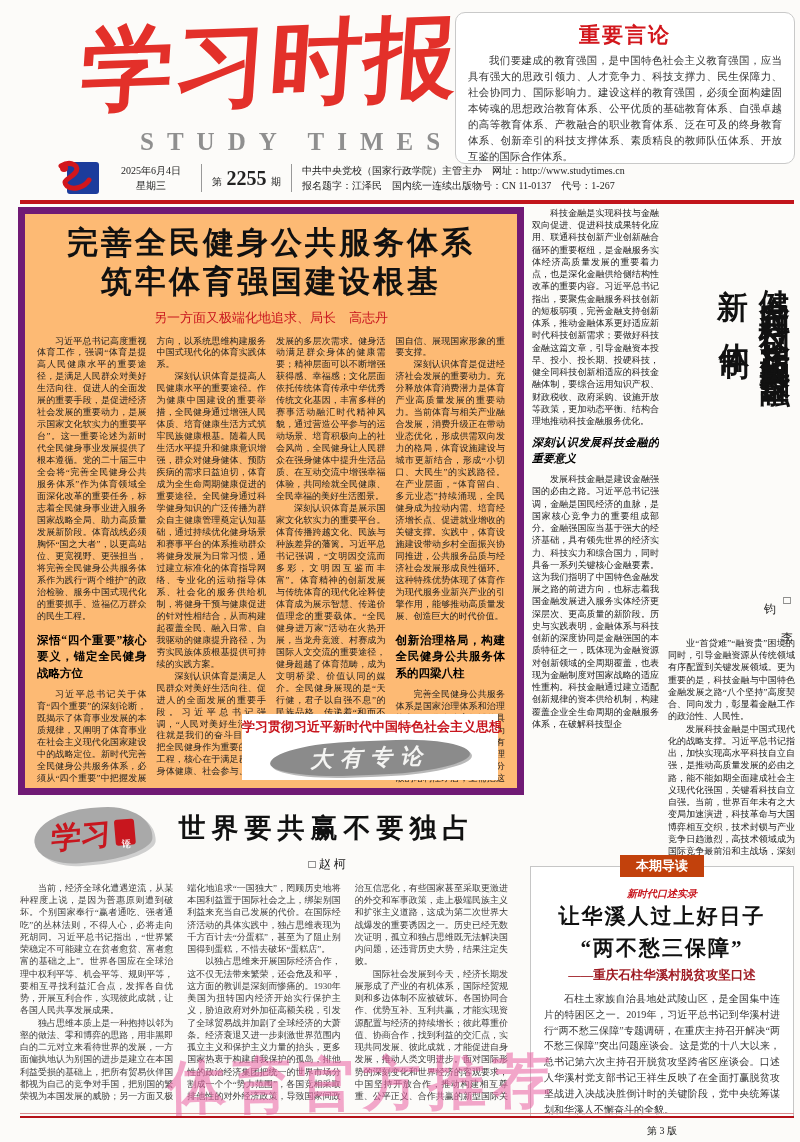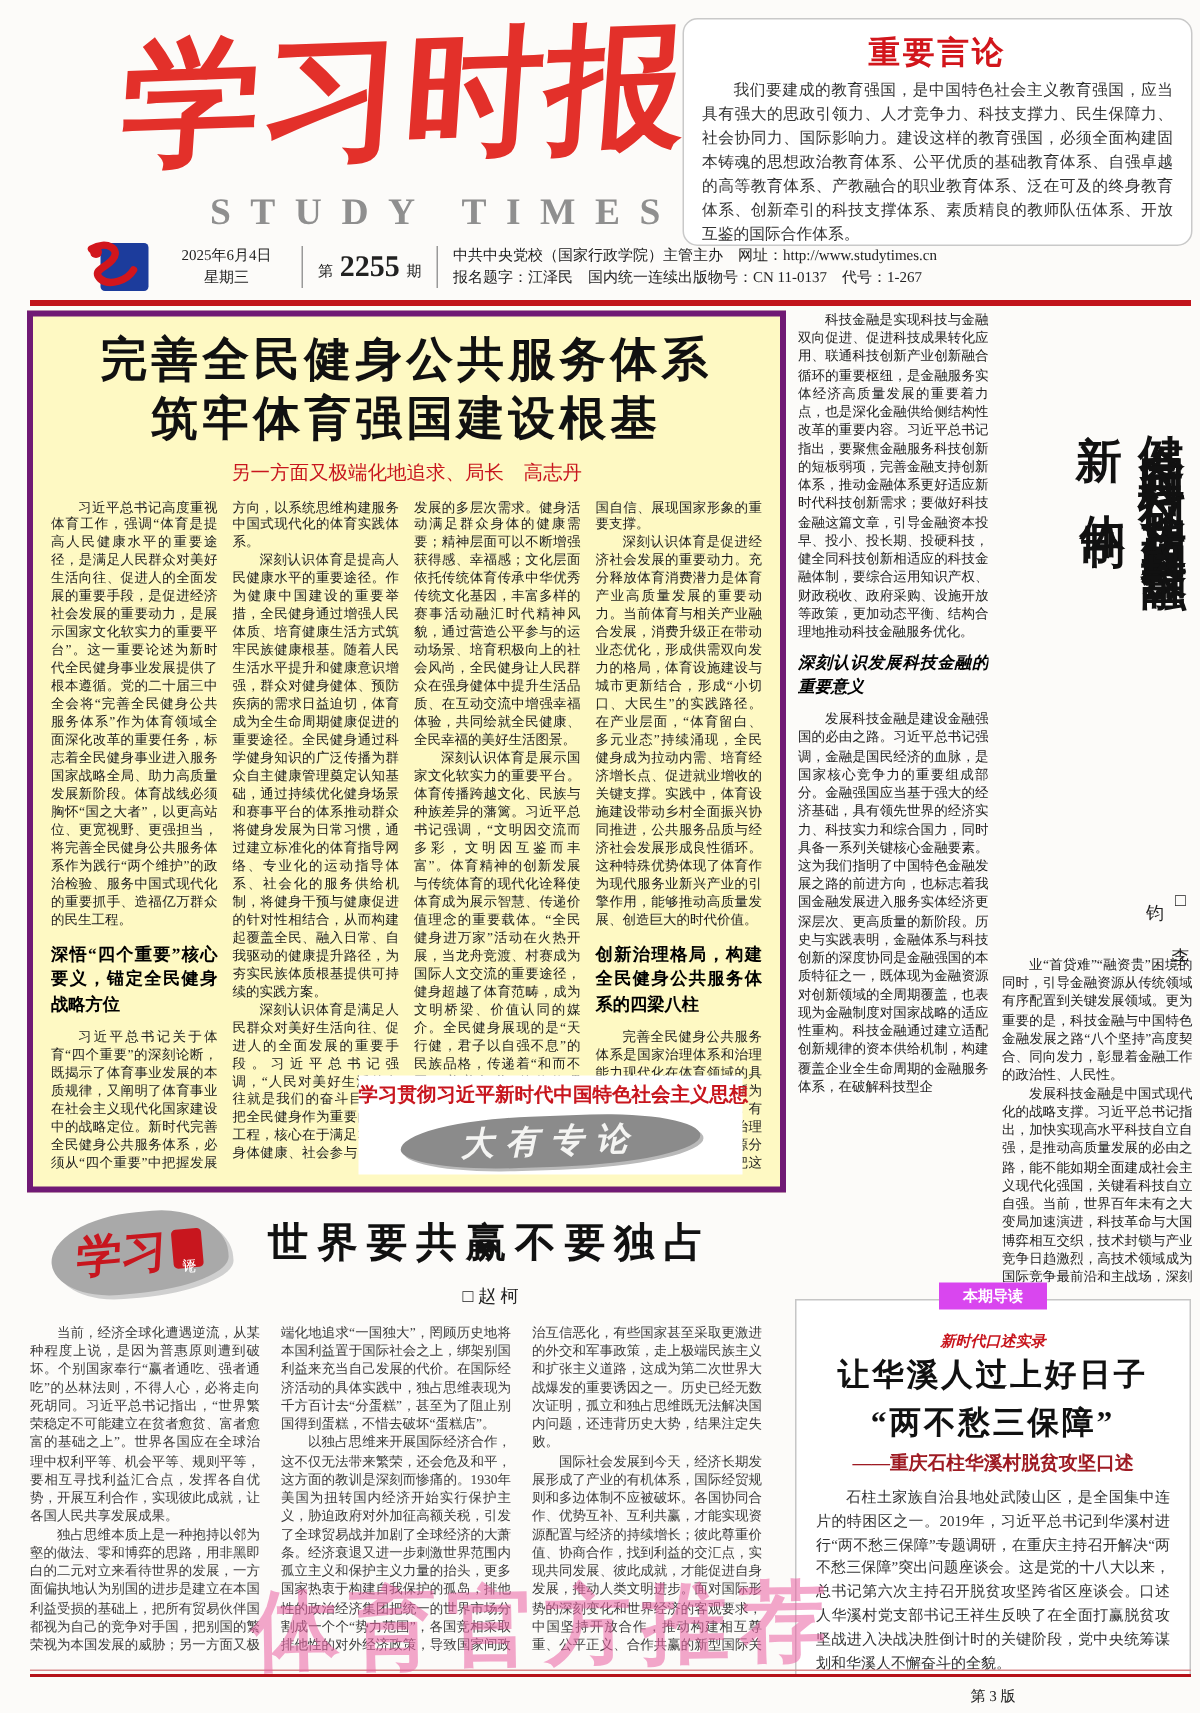--- a/index.html
+++ b/index.html
@@ -37,21 +37,21 @@
   .infobar .vline { width:1px; height:28px; background:#999; }
   .logo-badge { position:relative; width:46px; height:36px; flex:0 0 auto; }
   .date-block { text-align:center; line-height:1.5; width:80px; }
   .issue-block { white-space:nowrap; }
   .issue-no { font-size:20px; font-weight:700; padding:0 2px; }
   .pub-block { line-height:1.55; white-space:nowrap; }
   .red-rule { position:absolute; left:20px; right:6px; top:200px; height:4px; background:#c2151c; }
   
   .main-box {
     position:absolute; left:18px; top:207px; width:506px; height:588px;
-    border:4px solid #701a75; background:#fef9c3; padding:10px 12px 8px;
+    border:7px solid #701a75; background:#fdba74; padding:10px 12px 8px;
   }
   .main-h1 { text-align:center; font-size:31px; font-weight:900; letter-spacing:3px;
     line-height:1.25; color:#111; white-space:nowrap; }
   .main-byline { text-align:center; color:#c8161e; font-size:13px; margin:7px 0 9px; }
   .main-body {
     position:relative; height:452px; overflow:hidden;
     column-count:4; column-gap:10px; column-fill:auto;
     font-size:9px; line-height:1.33; text-align:justify; color:#1d1d1d;
   }
   .seg-p { text-indent:2em; }
@@ -102,21 +102,21 @@
     height:232px; overflow:hidden; column-count:3; column-gap:14px; column-fill:auto;
     font-size:9px; line-height:1.36; text-align:justify; color:#3c3c3c;
   }
   .win-body .seg-p { text-indent:2em; }
   
   .guide-box {
     position:absolute; left:530px; top:866px; width:264px; height:252px;
     border:1px solid #c6c6c6; background:#fff; padding:18px 13px 6px;
   }
   .guide-tab { position:absolute; top:-12px; left:50%; transform:translateX(-50%);
-    background:#d946ef; color:#fff; font-weight:900; font-size:10px; padding:2px 16px;
+    background:#c2410c; color:#fff; font-weight:900; font-size:13px; padding:2px 16px;
     white-space:nowrap; font-family:Liberation Sans, sans-serif; }
   .guide-kicker { text-align:center; color:#c8161e; font-size:10px; font-weight:700;
     font-style:italic; margin-top:2px; }
   .guide-title { text-align:center; font-size:21px; font-weight:900; letter-spacing:2px;
     line-height:1.5; color:#111; }
   .guide-sub { text-align:center; font-size:12.5px; font-weight:900; color:#9e1b23; margin:3px 0 7px; }
   .guide-body { font-size:10px; line-height:1.58; text-align:justify; text-indent:2em; color:#333; }
   .guide-page { text-align:center; font-size:10px; margin-top:7px; color:#222; }
   
   .bottom-rule { position:absolute; left:20px; right:6px; top:1116px; height:2px; background:#b5121a; }

